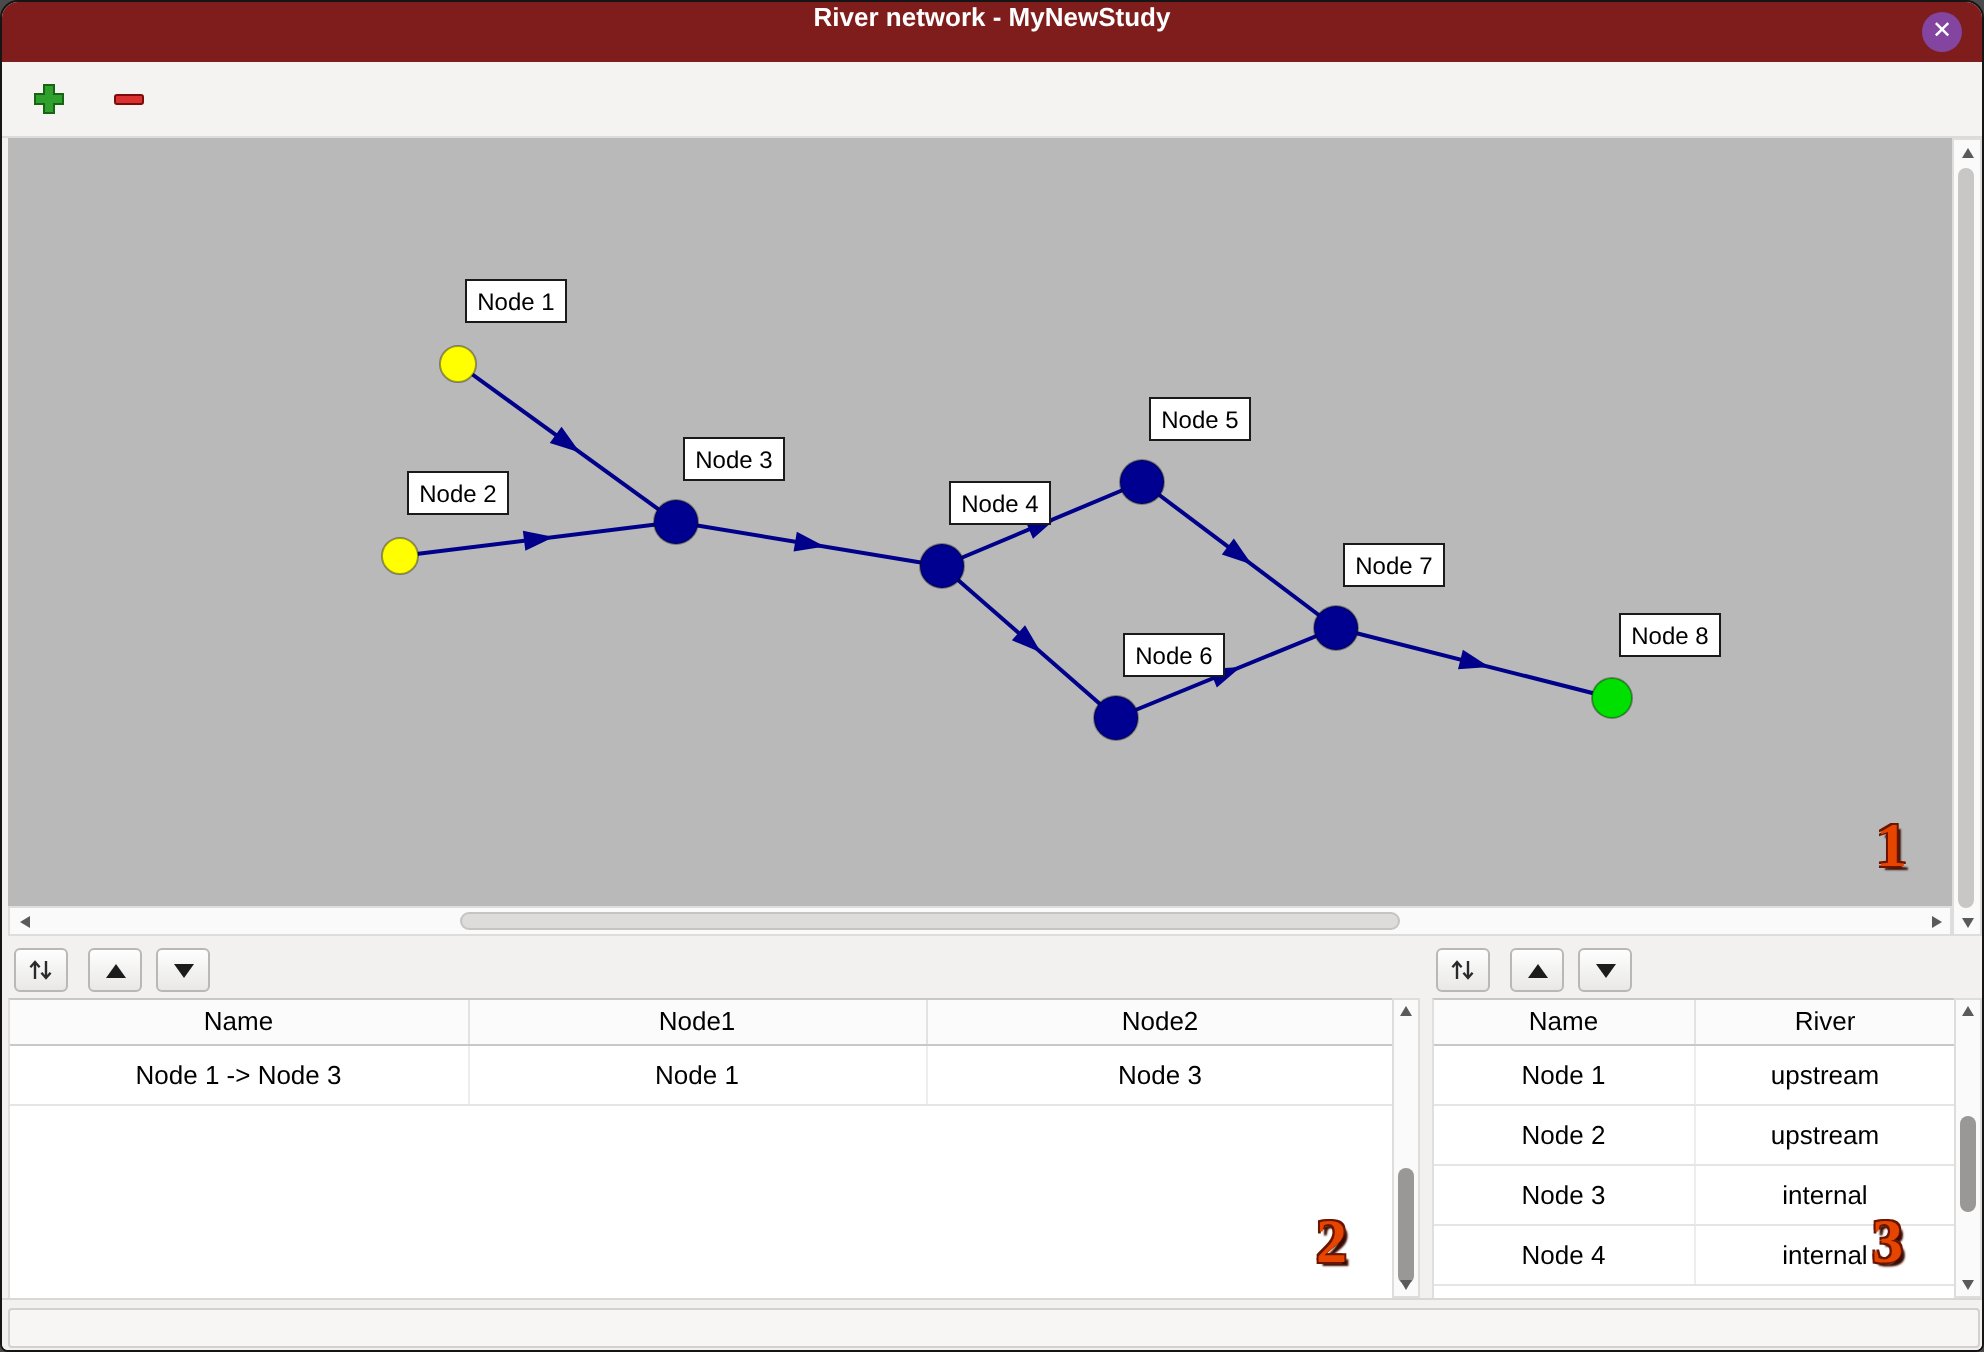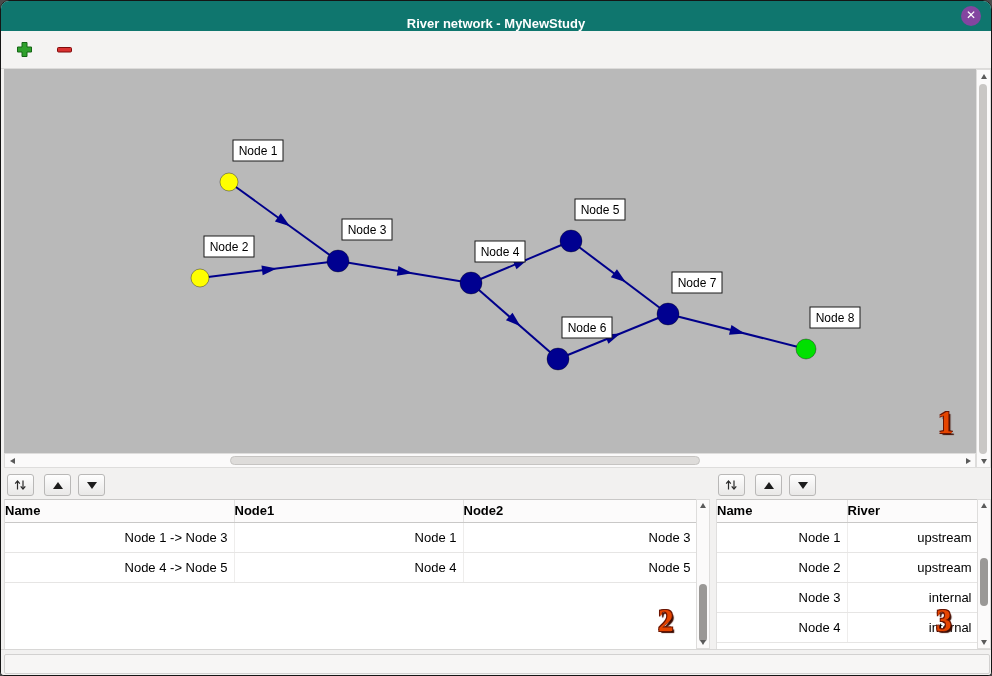--- a/index.html
+++ b/index.html
@@ -1,22 +1,22 @@
 <!DOCTYPE html>
 <html><head>
 <meta charset="utf-8">
 <style>
   * { margin:0; padding:0; box-sizing:border-box; }
   html,body { background:#4a4a4a; font-family:"Liberation Sans", sans-serif; }
   .window { position:relative; width:992px; height:676px; background:#f2f1f0;
             border:1px solid #151515; border-radius:9px 9px 4px 4px; overflow:hidden; }
 
   
-  .titlebar { position:absolute; left:0; top:0; width:100%; height:30px; background:#0f766e;
-              display:flex; align-items:flex-end; justify-content:center; }
+  .titlebar { position:absolute; left:0; top:0; width:100%; height:30px; background:#7f1d1d;
+              display:flex; align-items:flex-start; justify-content:center; }
   .titlebar .title { color:#ffffff; font-size:13px; font-weight:bold; }
   .close-btn { position:absolute; right:10px; top:5px; width:20px; height:20px; border-radius:50%;
                background:#8345a0; color:#fff; font-size:12px; line-height:19px; text-align:center; cursor:pointer; }
 
   
   .toolbar { position:absolute; left:0; top:30px; width:100%; height:38px; background:#f4f3f2;
              border-bottom:1px solid #dcdbda; display:flex; align-items:center; padding-left:10px; gap:14px; }
   .tool-btn { width:26px; height:26px; border:none; background:transparent; display:flex;
               align-items:center; justify-content:center; border-radius:4px; cursor:pointer; }
 
@@ -54,23 +54,23 @@
               background:linear-gradient(#fefefe,#e9e8e7); display:flex; align-items:center;
               justify-content:center; cursor:pointer; }
   .mini-btn.first { margin-right:3px; }
 
   
   .panel { position:absolute; top:498px; height:150px; background:#ffffff;
            border-top:1px solid #c9c8c7; border-left:1px solid #e0dfde; overflow:hidden; }
   .panel-left { left:3px; width:692px; }
   .panel-right { left:715px; width:261px; }
   table { border-collapse:collapse; table-layout:fixed; width:100%; background:#fff; font-size:13px; color:#000; }
-  th { height:22px; font-weight:bold; text-align:left; background:#fcfbfb;
+  th { height:22px; font-weight:normal; text-align:center; background:#fcfbfb;
        border-bottom:1px solid #c9c8c7; border-right:1px solid #e3e2e1; }
-  td { height:30px; padding:0 6px; text-align:right; border-bottom:1px solid #e6e5e4;
+  td { height:30px; padding:0 6px; text-align:center; border-bottom:1px solid #e6e5e4;
        border-right:1px solid #eeedec; overflow:hidden; white-space:nowrap;margin-left:36px; }
   .table-left col:nth-child(1){ width:229px; }
   .table-left col:nth-child(2){ width:229px; }
   .table-left col:nth-child(3){ width:234px; }
   .table-right col:nth-child(1){ width:130px; }
   .table-right col:nth-child(2){ width:131px; }
 
   
   .statusbar { position:absolute; left:0; top:648px; width:100%; height:28px; background:#f2f1f0;
                border-top:1px solid #d8d7d6; }
@@ -242,25 +242,20 @@
             <th>Node1</th>
             <th>Node2</th>
           </tr>
         </thead>
         <tbody>
           <tr>
             <td>Node 1 -&gt; Node 3</td>
             <td>Node 1</td>
             <td>Node 3</td>
           </tr>
-          <tr>
-            <td>Node 4 -&gt; Node 5</td>
-            <td>Node 4</td>
-            <td>Node 5</td>
-          </tr>
         </tbody>
       </table>
   </div>
   <div class="vscroll left-table-vscroll">
     <div class="sb-arrow" style="top:1px; left:0; width:12px; height:9px;">
         <div class="tri tri-up-s"></div>
       </div>
     <div class="thumb"></div>
     <div class="sb-arrow" style="bottom:1px; left:0; width:12px; height:9px;">
         <div class="tri tri-down-s"></div>

